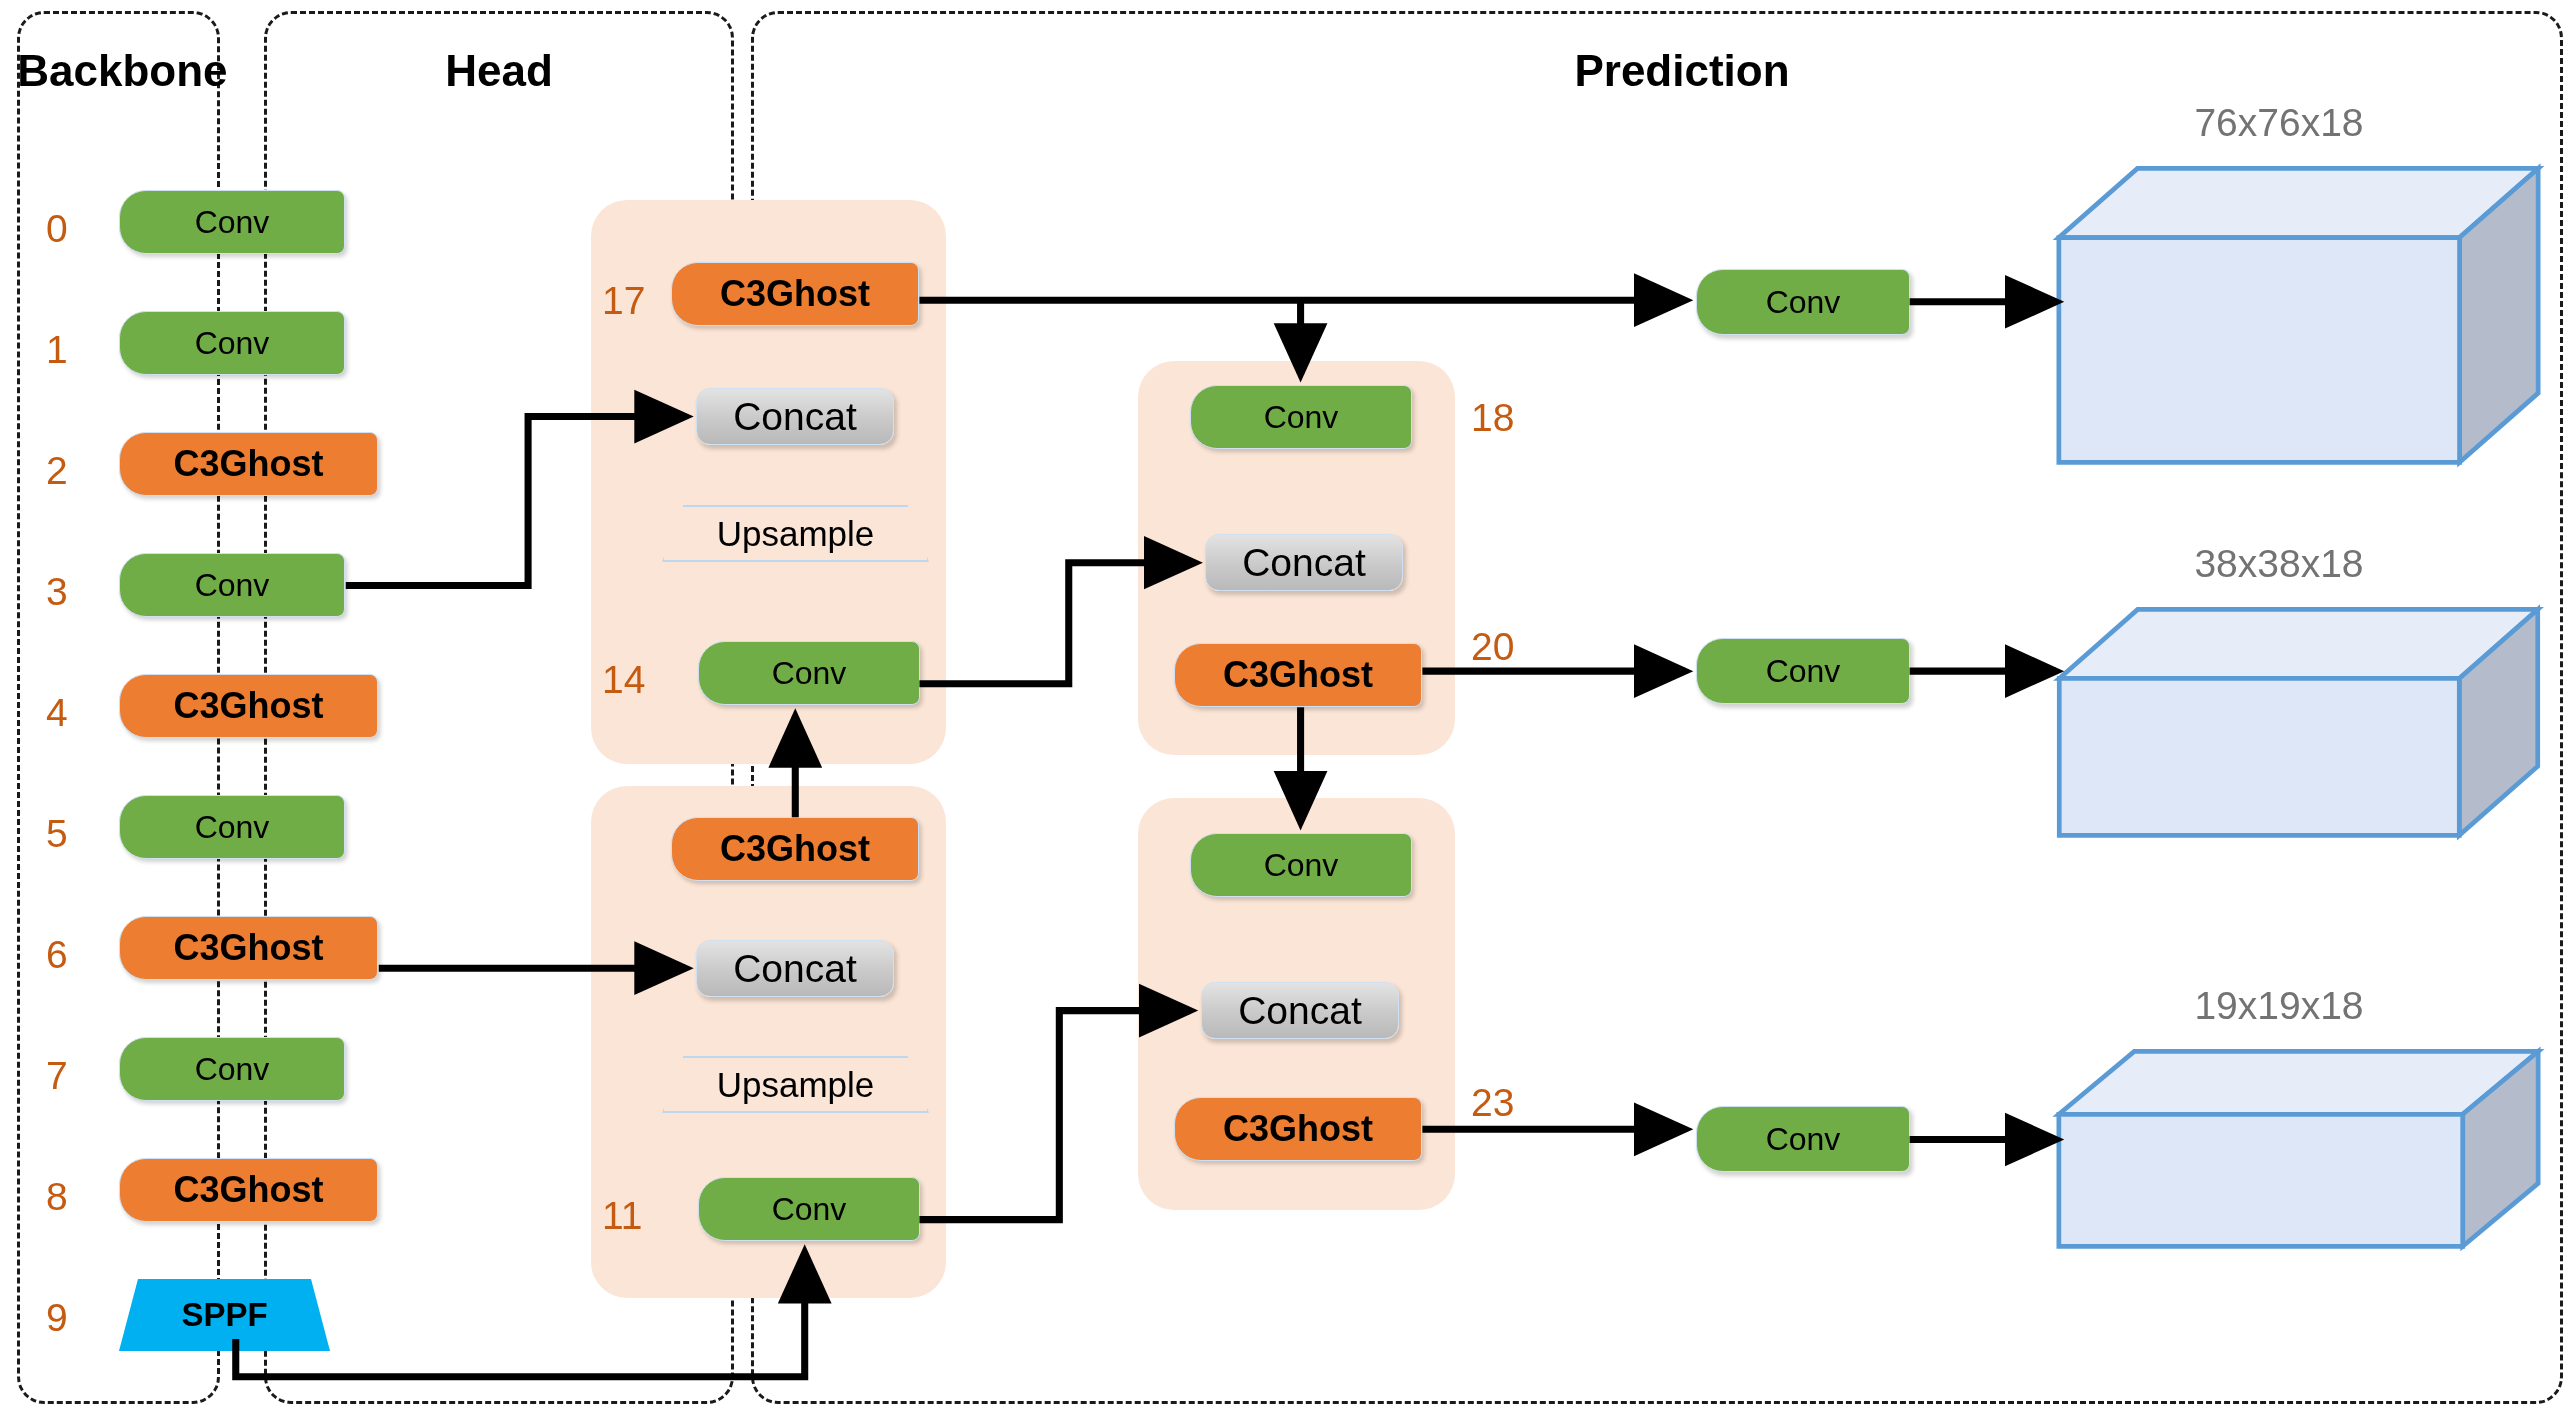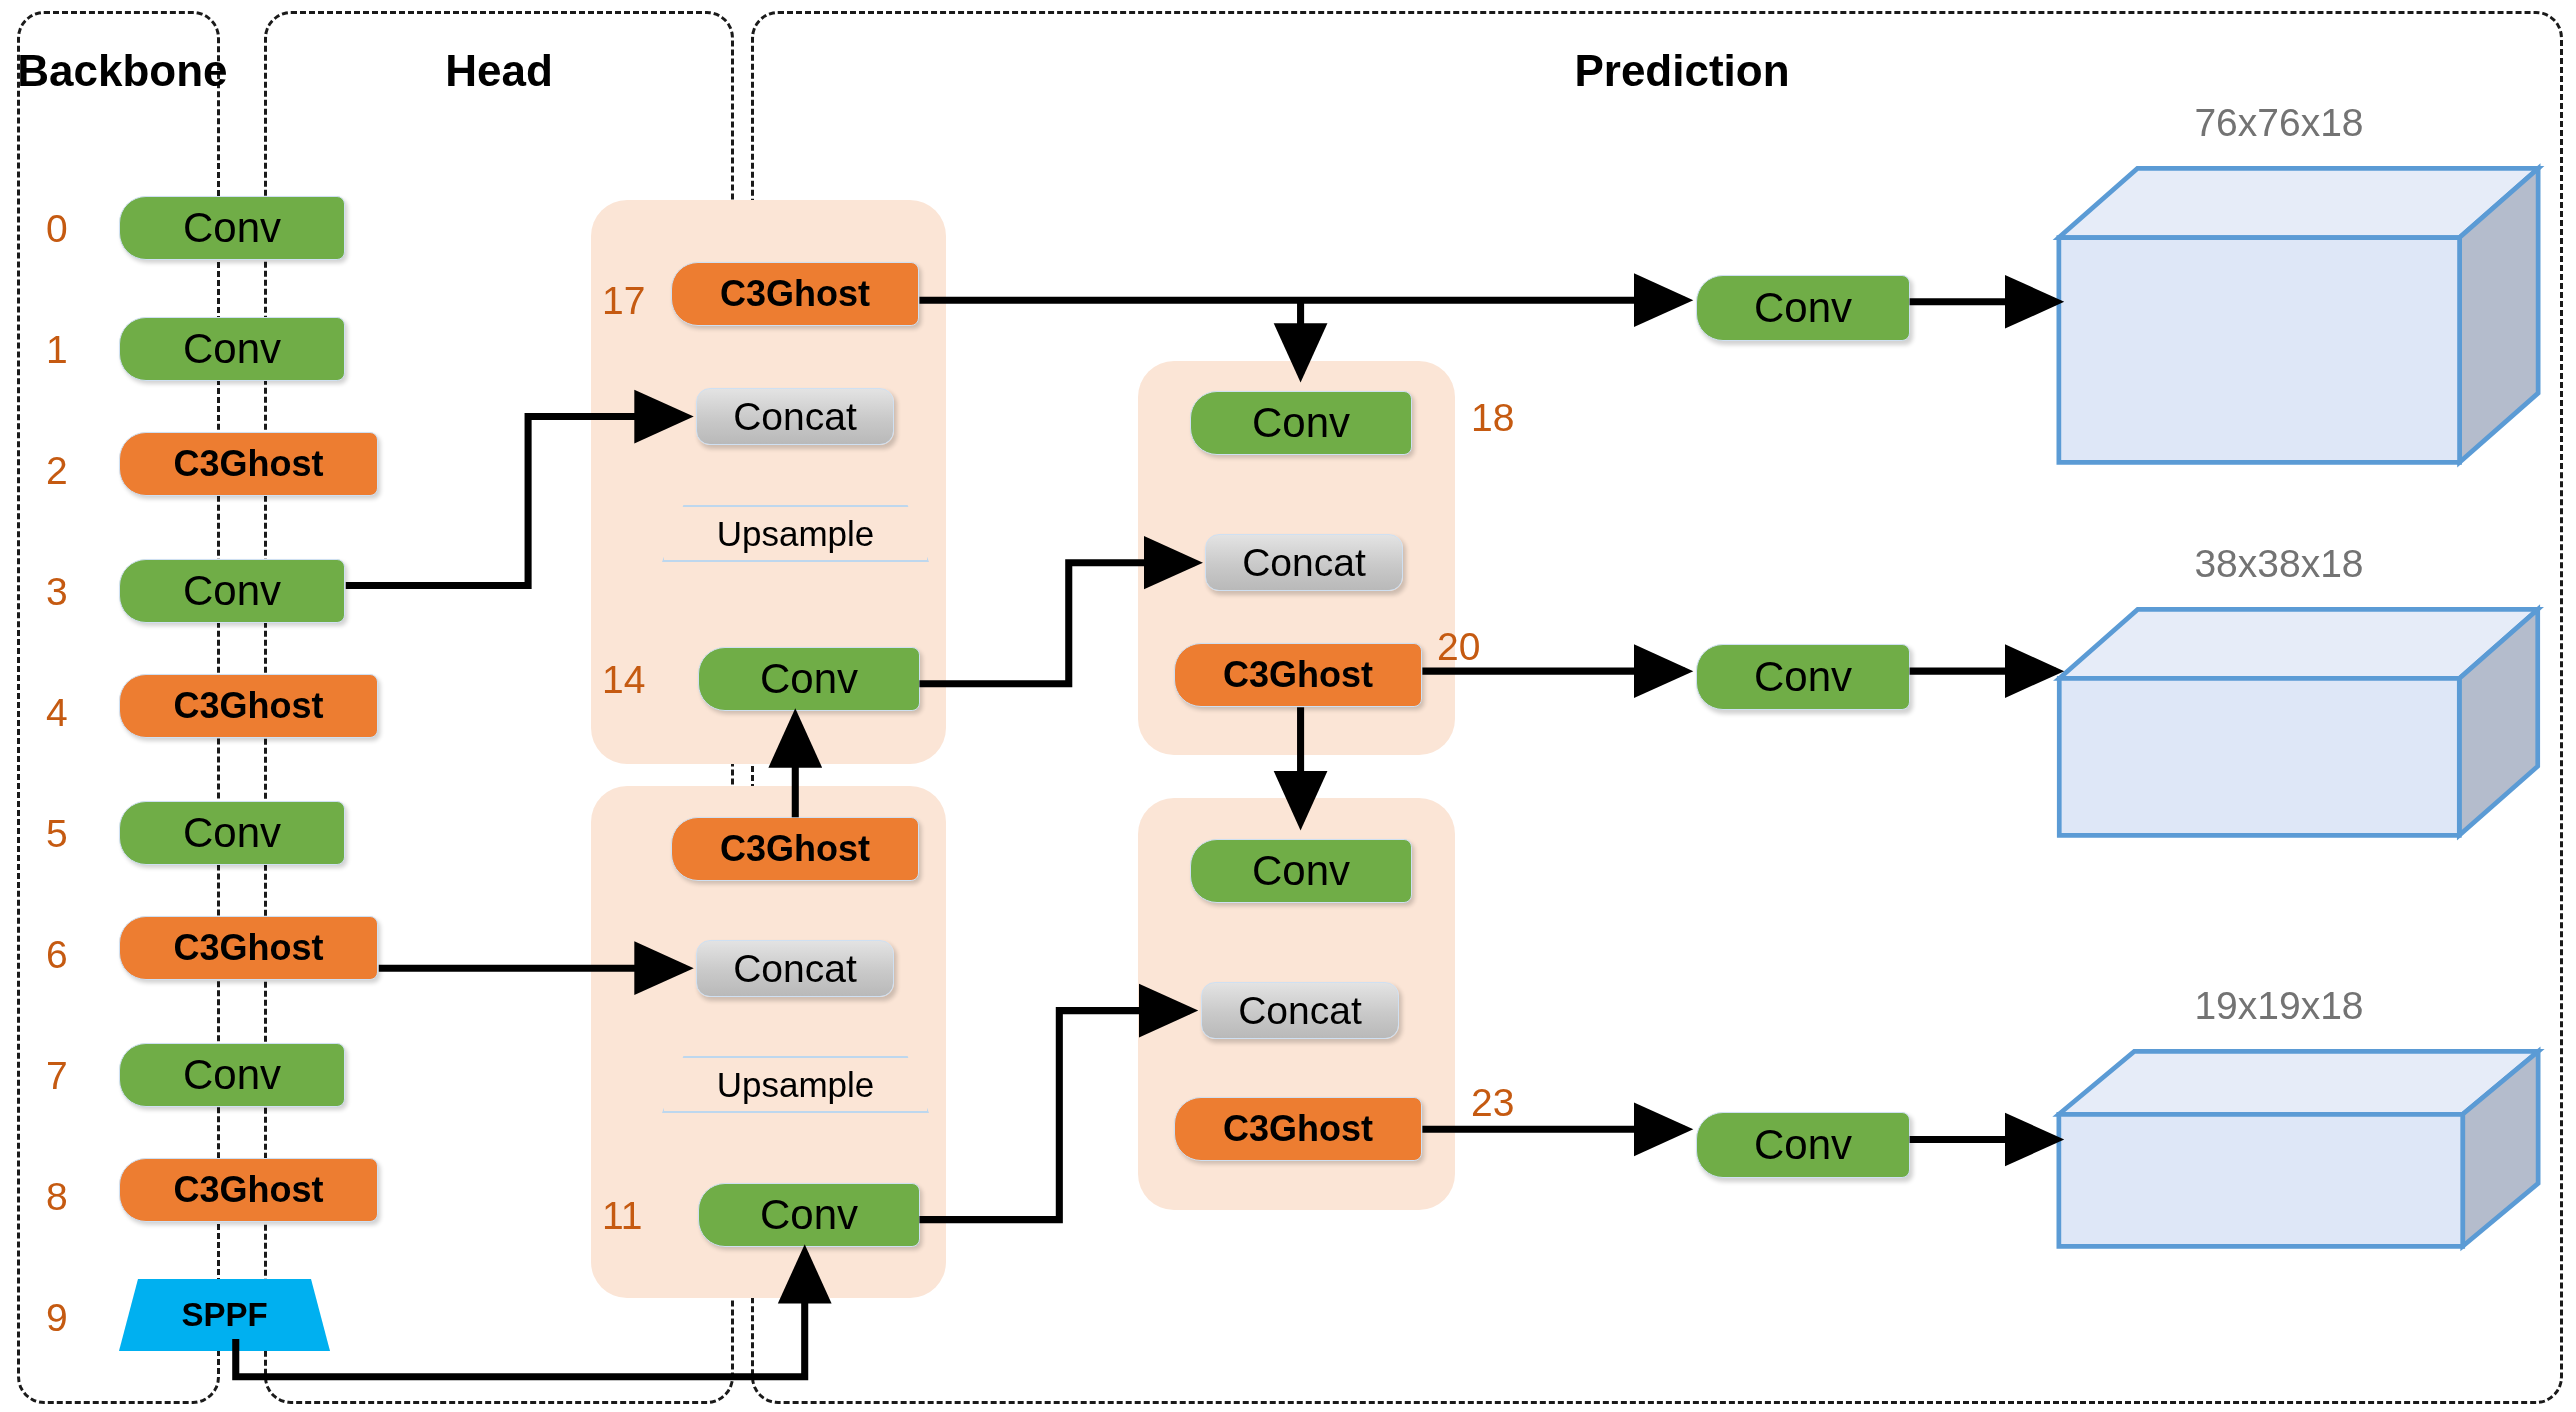--- a/index.html
+++ b/index.html
@@ -12,22 +12,22 @@
                  font-size:44px;line-height:1;white-space:nowrap;}
 
   
   .group{position:absolute;background:#FBE5D6;border-radius:36px;}
 
   
   .node{position:absolute;box-sizing:border-box;display:flex;align-items:center;
         justify-content:center;text-align:center;color:#000;
         border:1.6px solid #CFE0F2;}
   .node .lbl{position:relative;z-index:2;}
-  .conv{background:#70AD47;border-radius:27px 7.9px 7.9px 27px;font-size:42px;
-        box-shadow:2.4px 3.1px 4.7px rgba(0,0,0,.18);margin-top:6px;}
+  .conv{background:#70AD47;border-radius:27px 7.9px 7.9px 27px;font-size:32px;
+        box-shadow:2.4px 3.1px 4.7px rgba(0,0,0,.18);}
   .c3ghost{background:#ED7D31;border-radius:27px 7.9px 7.9px 27px;font-size:36px;font-weight:bold;
            box-shadow:2.4px 3.1px 4.7px rgba(0,0,0,.18);}
   .concat{background:linear-gradient(180deg,#E3E3E3 0%,#C9C9C9 55%,#B9B9B9 100%);
           border-radius:14px;font-size:39px;box-shadow:2.4px 3.1px 4.7px rgba(0,0,0,.18);}
   .sppf{background:#00B0F0;font-size:33px;
         clip-path:polygon(9% 0%, 91% 0%, 100% 100%, 0% 100%);
         border:none;box-shadow:2.4px 3.1px 4.7px rgba(0,0,0,.18);}
   .upsample{font-size:35px;background:transparent;border:none;}
   .upsample .tz{position:absolute;inset:0;border:2.4px solid #BDD7EE;
                 clip-path:polygon(8% 0%, 92% 0%, 100% 100%, 0% 100%);}
@@ -150,21 +150,21 @@
 
   <div class="idx" style="left:1471px;top:398px;">18</div>
   <div class="node conv" style="left:1190px;top:385px;width:222px;height:64px;">
     <span class="lbl">Conv</span>
   </div>
 
   <div class="node concat" style="left:1205px;top:534px;width:198px;height:57px;">
     <span class="lbl">Concat</span>
   </div>
 
-  <div class="idx" style="left:1437px;top:627px;text-align:right;">20</div>
+  <div class="idx" style="left:1471px;top:627px;text-align:right;">20</div>
   <div class="node c3ghost" style="left:1174px;top:643px;width:248px;height:64px;">
     <span class="lbl">C3Ghost</span>
   </div>
 
   <div class="node conv" style="left:1190px;top:833px;width:222px;height:64px;">
     <span class="lbl">Conv</span>
   </div>
 
   <div class="node concat" style="left:1201px;top:982px;width:198px;height:57px;">
     <span class="lbl">Concat</span>

